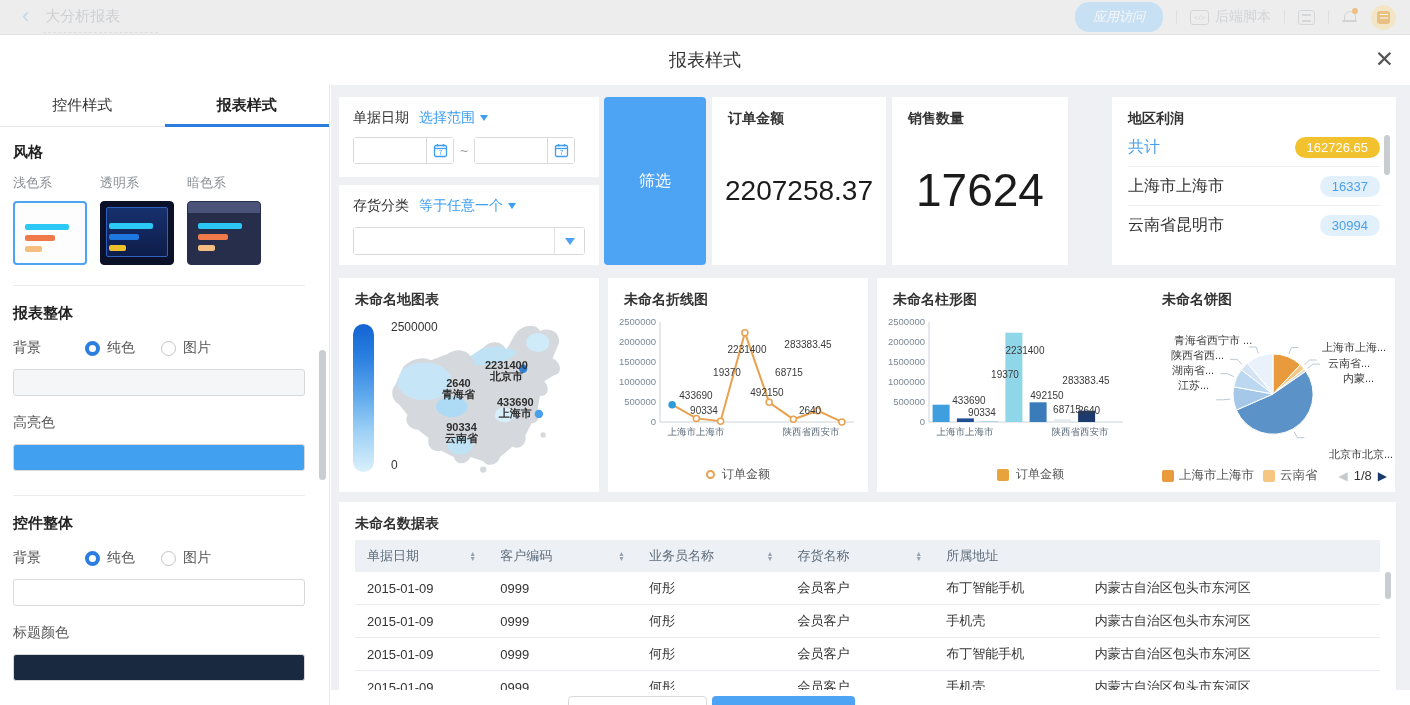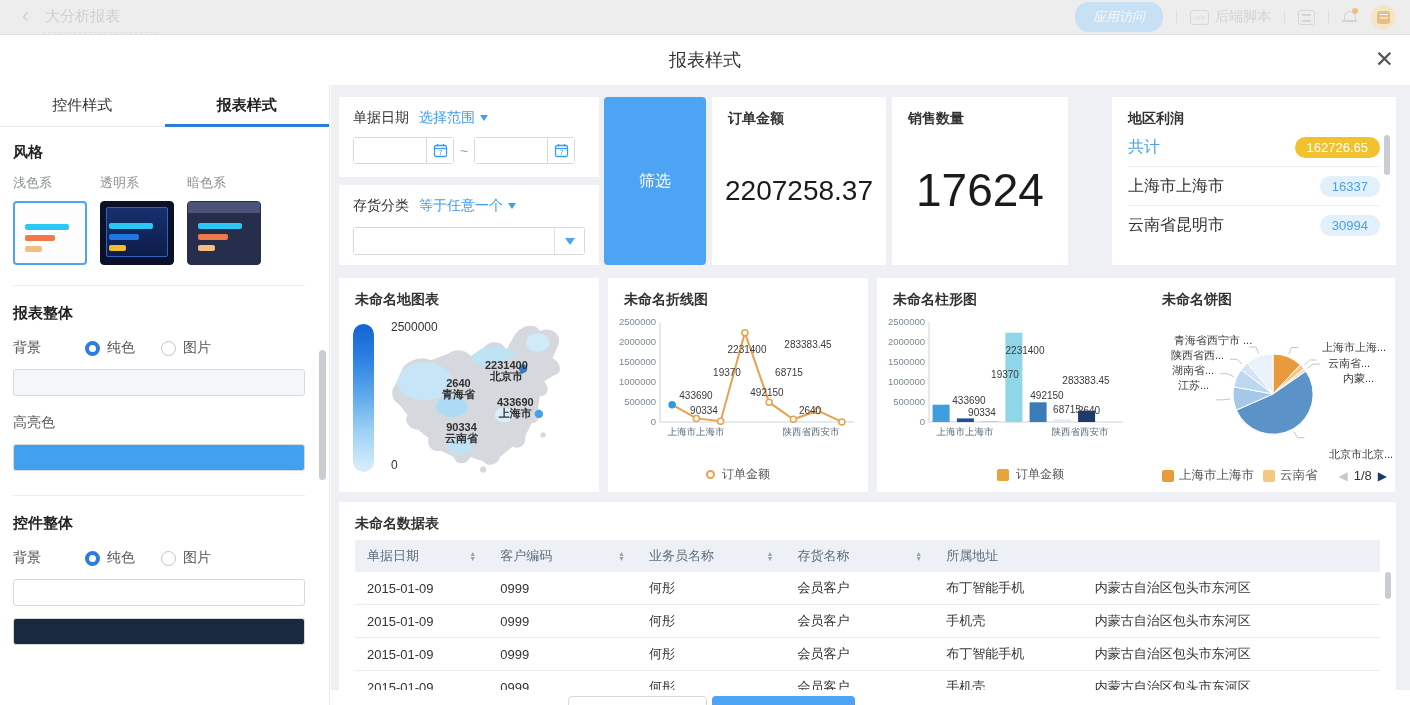--- a/index.html
+++ b/index.html
@@ -253,20 +253,21 @@
         <div class="hr" style="margin-top:24px;"></div>
         <div class="sec-title" style="margin-top:18px;">控件整体</div>
         <div class="row-radio">
           <span class="lab">背景</span>
           <span class="radio on"></span>
           <span class="radio-lab">纯色</span>
           <span class="radio off"></span>
           <span>图片</span>
         </div>
         <div class="swatch" style="background: rgb(255, 255, 255);"></div>
+        <div class="sub-label">标题颜色</div>
         <div class="swatch" style="background: rgb(25, 41, 63);"></div>
       </div>
       <div class="side-thumbbar"></div>
     </aside>
 
     <main id="canvas">
 
       <div class="card" id="f-date">
         <div class="f-head">
           <span class="f-label">单据日期</span>

